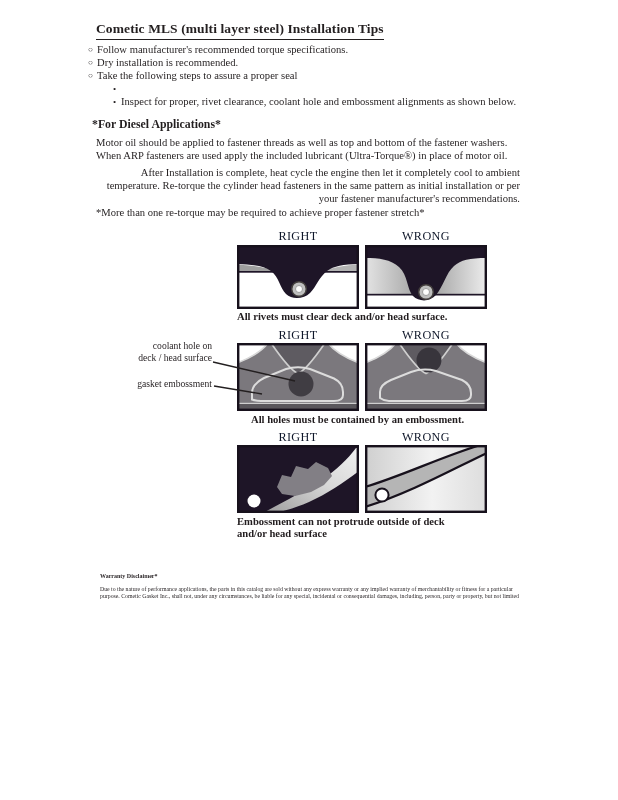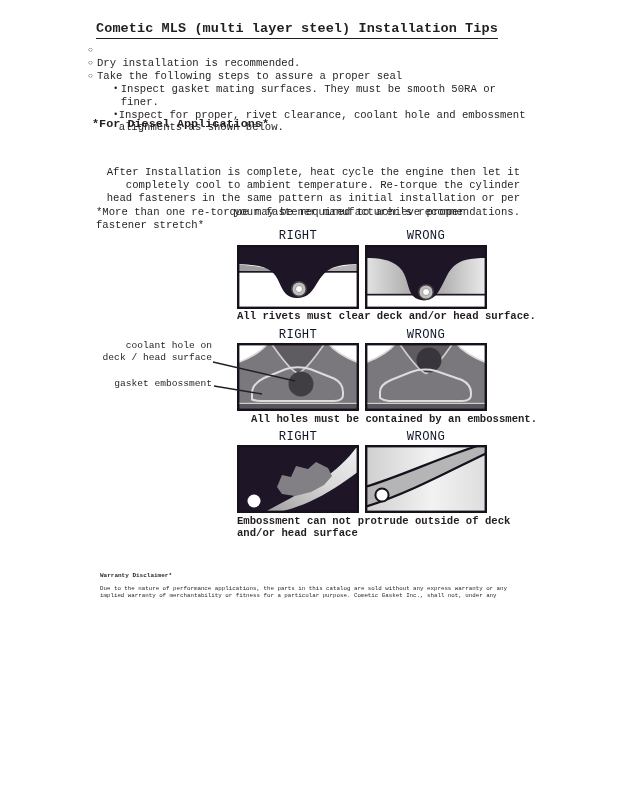--- a/index.html
+++ b/index.html
@@ -1,19 +1,19 @@
 <!DOCTYPE html>
 <html><head>
 <meta charset="utf-8">
 <style>
   * { margin:0; padding:0; box-sizing:border-box; }
   html,body { background:#ffffff; }
   .page {
     position:relative; width:618px; height:600px; background:#ffffff;
-    font-family:Liberation Mono, monospace; color:#231f20;
+    font-family:Liberation Serif, serif; color:#231f20;
     overflow:hidden;
   }
   .abs { position:absolute; }
 
   .title {
     left:96px; top:21px; font-size:13.5px; font-weight:bold;
     border-bottom:1.4px solid #231f20; padding-bottom:2px; letter-spacing:.1px;
   }
   .bullets { left:88px; top:44px; font-size:10.6px; line-height:12.9px; width:440px; }
   .b-row { display:flex; }
@@ -43,42 +43,43 @@
 </head>
 <body>
 
 <div class="page">
 
   <div class="abs title">Cometic MLS (multi layer steel) Installation Tips</div>
 
   <div class="abs bullets">
     <div class="b-row">
       <span class="b-glyph">○</span>
+      <span>Follow manufacturer's recommended torque specifications.</span>
     </div>
     <div class="b-row">
       <span class="b-glyph">○</span>
       <span>Dry installation is recommended.</span>
     </div>
     <div class="b-row">
       <span class="b-glyph">○</span>
       <span>Take the following steps to assure a proper seal</span>
     </div>
     <div class="sub">
       <div class="b-row">
         <span class="b-glyph">•</span>
-        <span>Inspect gasket mating surfaces.  They must be smooth 50RA or finer.</span>
       </div>
       <div class="b-row">
         <span class="b-glyph">•</span>
         <span>Inspect for proper, rivet clearance, coolant hole and embossment alignments as shown below.</span>
       </div>
     </div>
   </div>
 
   <div class="abs h2" style="left:92px; top:117px;">*For Diesel Applications*</div>
+  <div class="abs body-par" style="left:96px; top:136px;">Motor oil should be applied to fastener threads as well as top and bottom of the fastener washers. When ARP fasteners are used apply the included lubricant (Ultra-Torque®) in place of motor oil.</div>
   <div class="abs body-par" style="left:96px; top:166px;text-align:right;">After Installation is complete, heat cycle the engine then let it completely cool to ambient temperature. Re-torque the cylinder head fasteners in the same pattern as initial installation or per your fastener manufacturer's recommendations.</div>
   <div class="abs body-par" style="left:96px; top:206px;">*More than one re-torque may be required to achieve proper fastener stretch*</div>
 
   <div class="abs dg-label" style="left:237px; top:229px;">RIGHT</div>
   <div class="abs dg-label" style="left:365px; top:229px;">WRONG</div>
 
   <div class="abs dg-box" style="left:237px; top:245px;">
     <svg viewBox="0 0 122 64" width="122" height="64">
       <rect x="0" y="0" width="122" height="64" fill="#ffffff"></rect>
       <path d="M0,19.5 C14,20 29,22.5 41,26.8 L0,26.8 Z" fill="#9e9e9e"></path>

